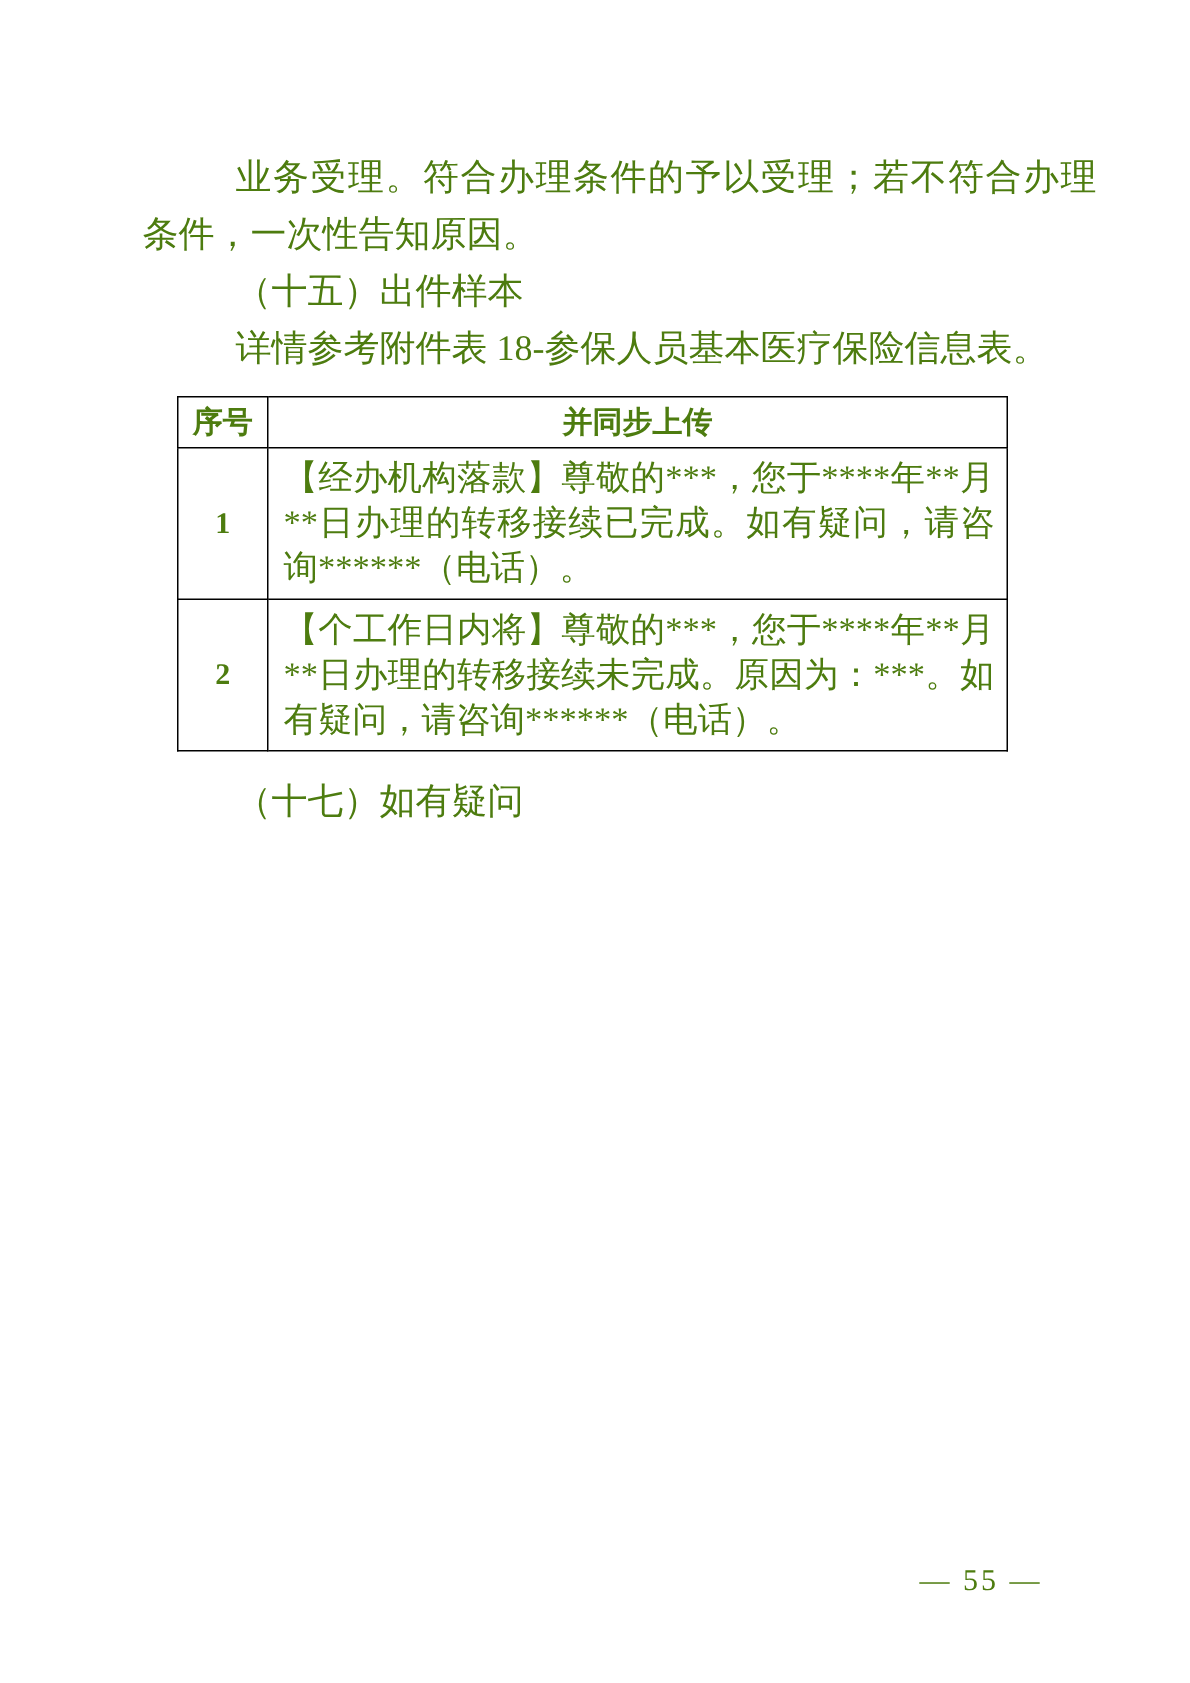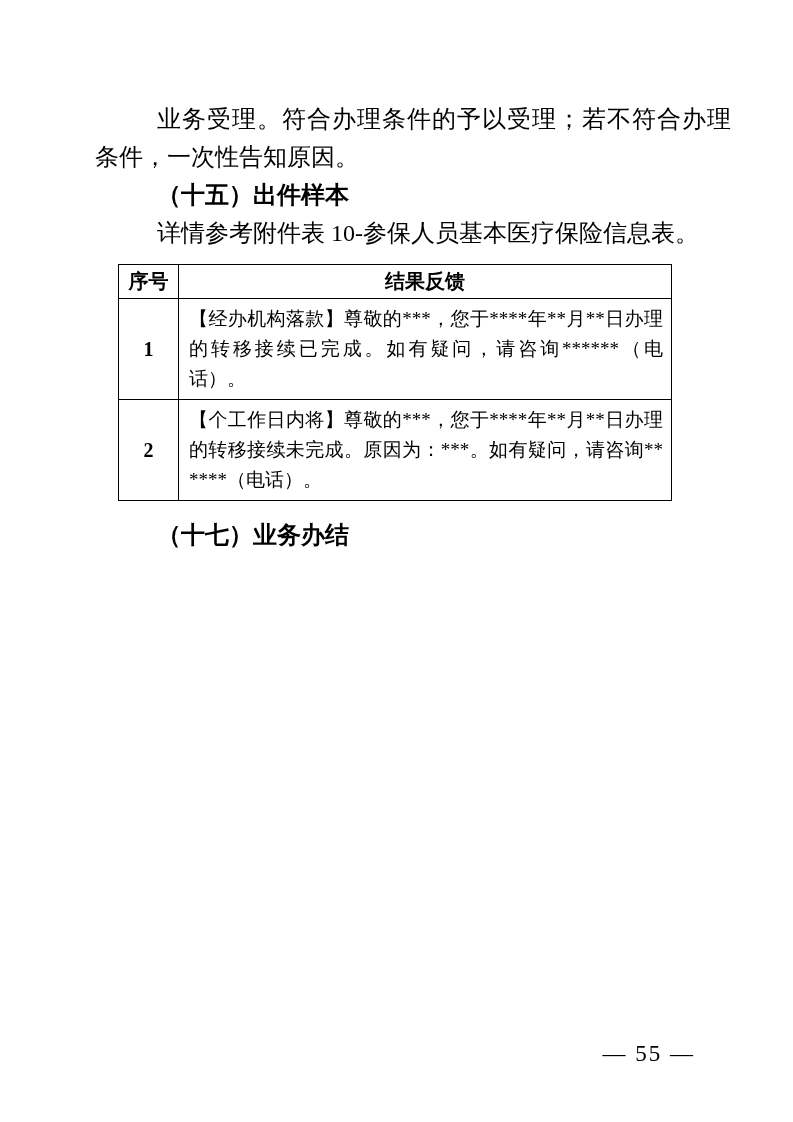--- a/index.html
+++ b/index.html
@@ -1,21 +1,21 @@
 <!DOCTYPE html>
 <html lang="zh"><head>
 <meta charset="utf-8">
 <style>
   html, body { margin: 0; padding: 0; background: #ffffff; }
   .page {
     position: relative;
     width: 793px;
     height: 1122px;
     background: #ffffff;
-    color: #000000;
+    color: #4d7c0f;
     font-family: "Liberation Serif", "DejaVu Serif", serif;
     overflow: hidden;
     box-sizing: border-box;
   }
   .content {
     position: absolute;
     left: 95px;
     top: 100px;
     width: 636px;
   }
@@ -24,21 +24,21 @@
     font-size: 24px;
     line-height: 38px;
     text-align: justify;
     text-indent: 62px;
     word-break: break-all;
   }
   .dochead {
     margin: 0;
     font-size: 24px;
     line-height: 38px;
-    font-weight: 700;
+    font-weight: 400;
     text-indent: 62px;
   }
   .tbl-wrap {
     margin: 12px 0 0 23px;
     width: 554px;
   }
   table.msg-table {
     border-collapse: collapse;
     width: 554px;
     table-layout: fixed;
@@ -55,77 +55,77 @@
     padding: 2px 8px;
   }
   .msg-table col.c-no { width: 60px; }
   .msg-table td.num {
     text-align: center;
     vertical-align: middle;
     font-weight: 700;
     font-size: 20px;
   }
   .msg-table td.msg {
-    font-size: 19px;
+    font-size: 23px;
     line-height: 30px;
     padding: 5px 8px 5px 10px;
     text-align: justify;
     word-break: break-all;
     vertical-align: middle;
   }
   .heading-17 { margin-top: 15px; }
   .page-number {
     position: absolute;
     top: 1040px;
     right: 98px;
-    font-size: 23px;
+    font-size: 20px;
     line-height: 28px;
     letter-spacing: 2px;
     white-space: nowrap;
   }
 </style>
 </head>
 <body>
 
 <div class="page">
   <div class="content">
 
     <p class="body-par">业务受理。符合办理条件的予以受理；若不符合办理条件，一次性告知原因。</p>
 
 
 
 
     <p class="dochead">（十五）出件样本</p>
 
-    <p class="body-par">详情参考附件表 10-参保人员基本医疗保险信息表。</p>
+    <p class="body-par">详情参考附件表 18-参保人员基本医疗保险信息表。</p>
 
 
     <div class="tbl-wrap">
       <table class="msg-table">
         <colgroup>
           <col class="c-no">
           <col>
         </colgroup>
         <thead>
           <tr>
             <th>序号</th>
-            <th>结果反馈</th>
+            <th>并同步上传</th>
           </tr>
         </thead>
         <tbody>
           <tr>
             <td class="num">1</td>
             <td class="msg">【经办机构落款】尊敬的***，您于****年**月**日办理的转移接续已完成。如有疑问，请咨询******（电话）。</td>
           </tr>
           <tr>
             <td class="num">2</td>
             <td class="msg">【个工作日内将】尊敬的***，您于****年**月**日办理的转移接续未完成。原因为：***。如有疑问，请咨询******（电话）。</td>
           </tr>
         </tbody>
       </table>
     </div>
 
-    <p class="dochead heading-17">（十七）业务办结</p>
+    <p class="dochead heading-17">（十七）如有疑问</p>
 
   </div>
 
   <div class="page-number">— 55 —</div>
 </div>
 
 </body></html>

